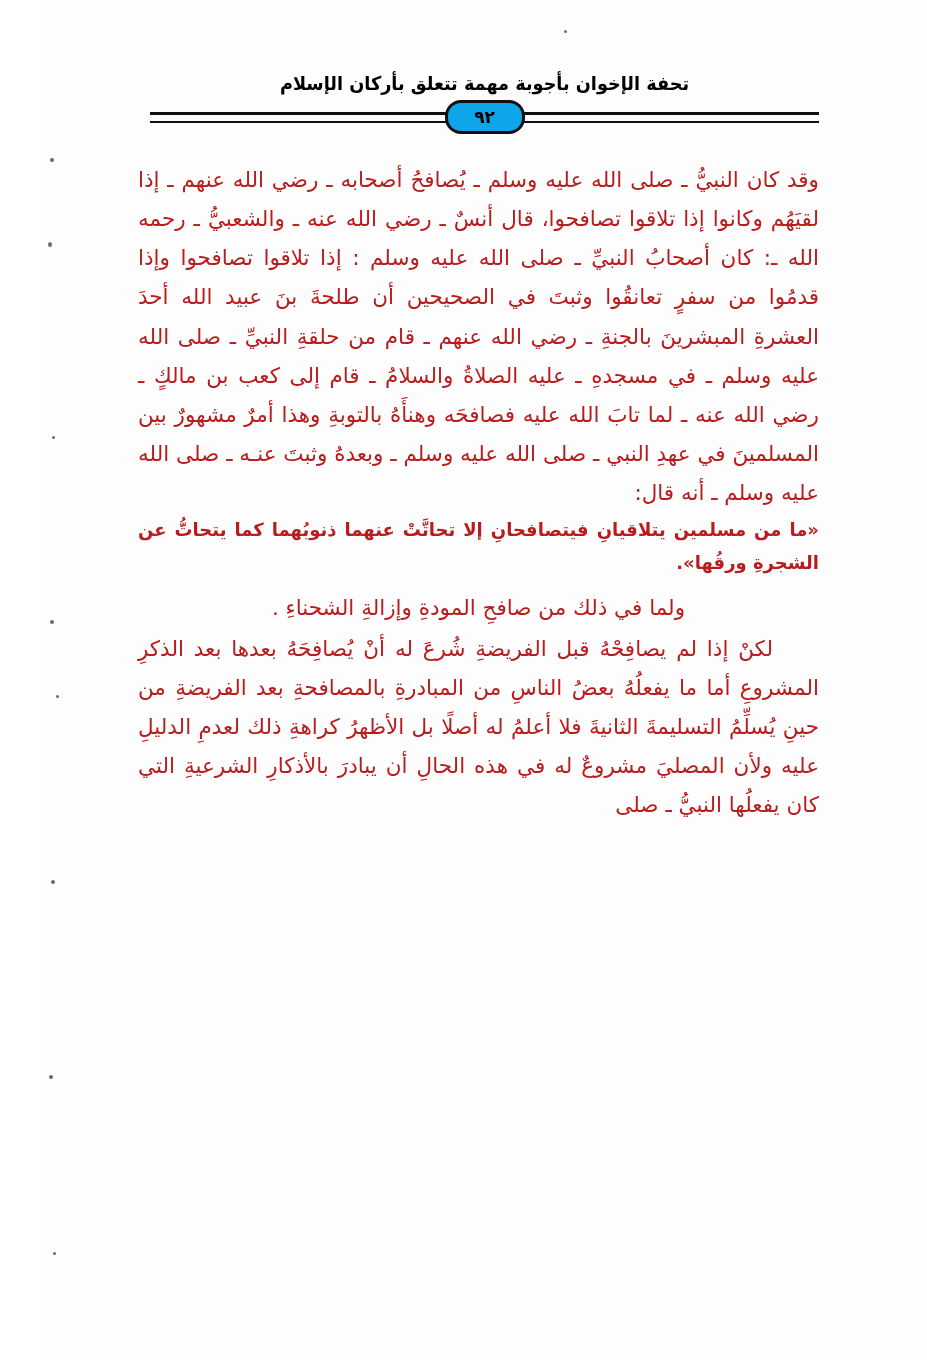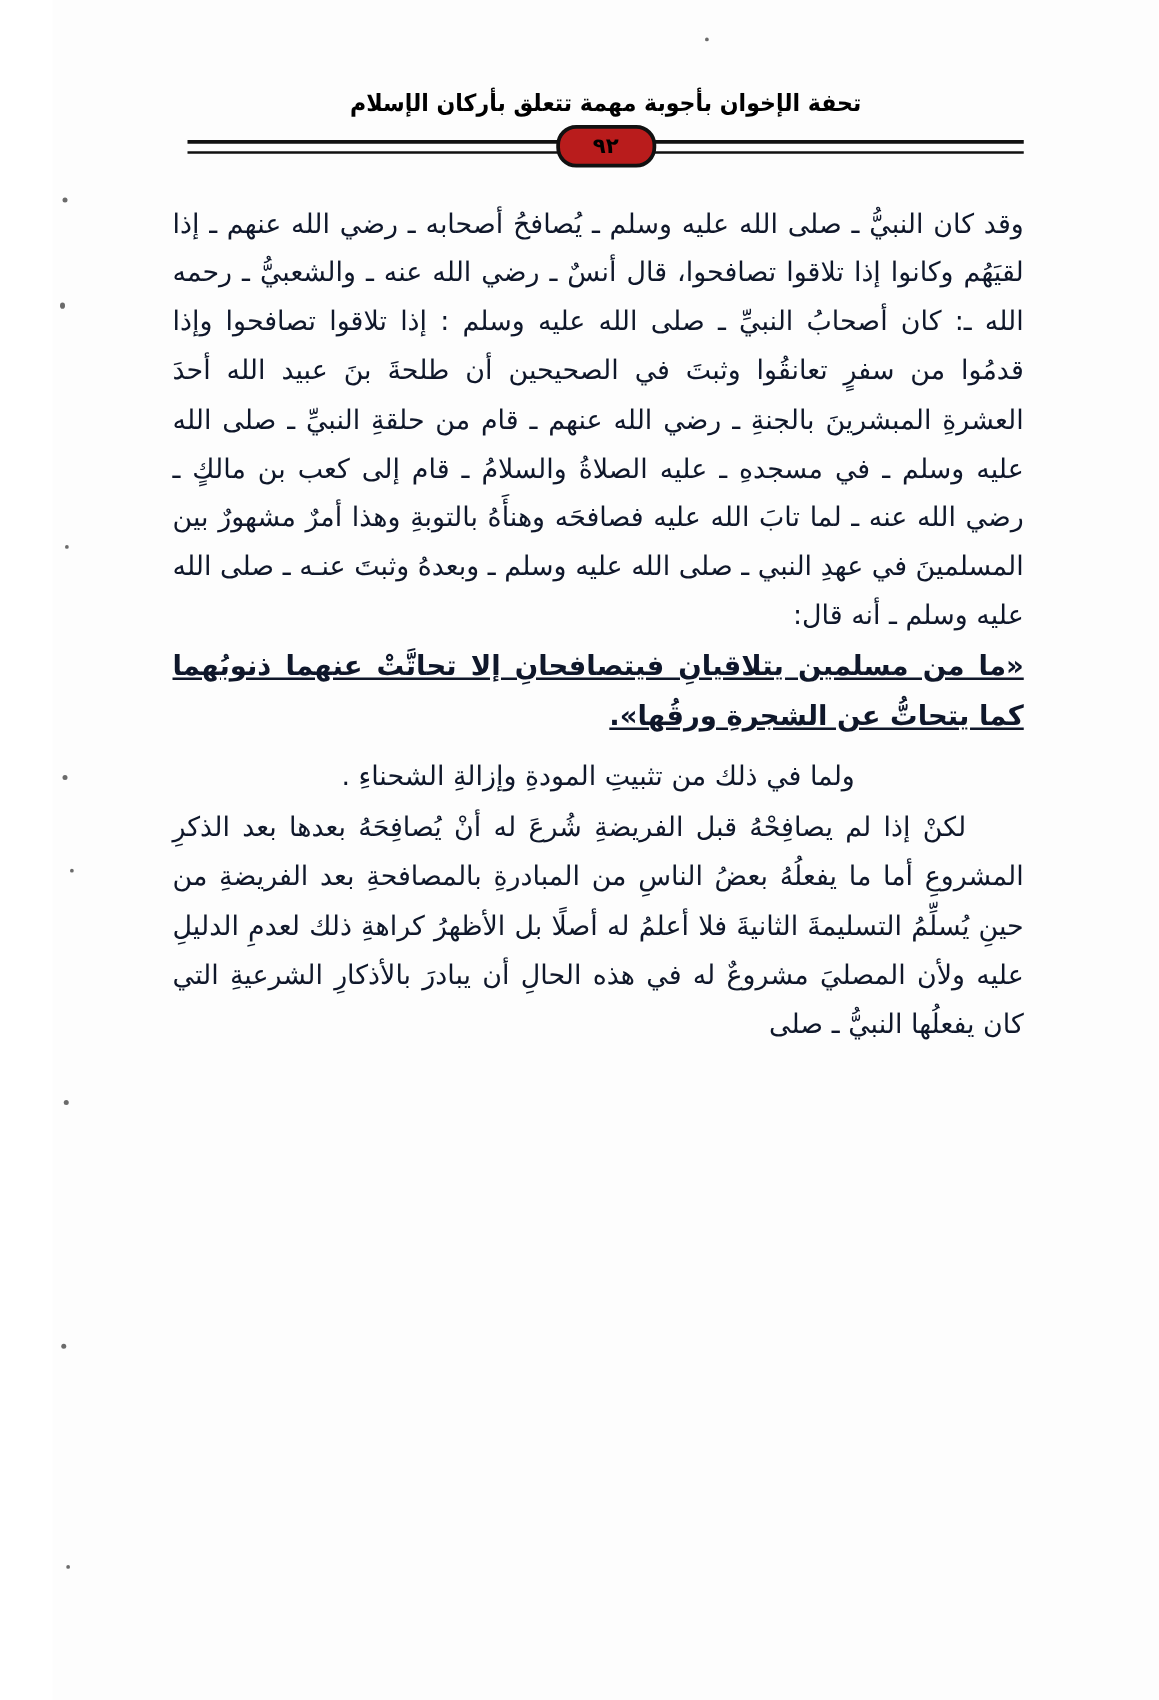--- a/index.html
+++ b/index.html
@@ -65,21 +65,21 @@
 
   .page-number {
     position: absolute;
     top: 28px;
     left: 50%;
     transform: translateX(-50%);
     width: 74px;
     height: 28px;
     border: 3px solid #111;
     border-radius: 16px;
-    background: #b91c1c;
+    background: #0ea5e9;
     display: flex;
     align-items: center;
     justify-content: center;
     font-size: 17px;
     font-weight: bold;
     color: #000;
   }
 
   .body {
     position: absolute;
@@ -88,41 +88,40 @@
     left: 96px;
     bottom: 28px;
   }
 
   p {
     margin: 0 0 2px 0;
     font-size: 21.5px;
     line-height: 1.82;
     text-align: justify;
     text-align-last: justify;
-    color: #0f172a;
+    color: #b91c1c;
   }
 
   p.indent {
     text-indent: 46px;
     text-align-last: justify;
   }
 
   p.last-right {
     text-align-last: right;
   }
 
   p.last-center {
     text-align-last: center;
   }
 
   p.hadith {
     font-weight: bold;
-    font-size: 22px;
+    font-size: 18px;
     line-height: 1.82;
-    text-decoration: underline;
   }
 
   .spacer-sm { height: 6px; }
 </style>
 </head>
 <body>
 
 <div class="page">
 
   <div class="speck" style="top:30px; right:360px; width:3px; height:3px;"></div>
@@ -143,18 +142,18 @@
 
   <div class="body">
 
     <p class="last-right">وقد كان النبيُّ ـ صلى الله عليه وسلم ـ يُصافحُ أصحابه ـ رضي الله عنهم ـ إذا لقيَهُم وكانوا إذا تلاقوا تصافحوا، قال أنسٌ ـ رضي الله عنه ـ والشعبيُّ ـ رحمه الله ـ: كان أصحابُ النبيِّ ـ صلى الله عليه وسلم : إذا تلاقوا تصافحوا وإذا قدمُوا من سفرٍ تعانقُوا وثبتَ في الصحيحين أن طلحةَ بنَ عبيد الله أحدَ العشرةِ المبشرينَ بالجنةِ ـ رضي الله عنهم ـ قام من حلقةِ النبيِّ ـ صلى الله عليه وسلم ـ في مسجدهِ ـ عليه الصلاةُ والسلامُ ـ قام إلى كعب بن مالكٍ ـ رضي الله عنه ـ لما تابَ الله عليه فصافحَه وهنأَهُ بالتوبةِ وهذا أمرٌ مشهورٌ بين المسلمينَ في عهدِ النبي ـ صلى الله عليه وسلم ـ وبعدهُ وثبتَ عنـه ـ صلى الله عليه وسلم ـ أنه قال:</p>
 
     <p class="hadith last-right">«ما من مسلمين يتلاقيانِ فيتصافحانِ إلا تحاتَّتْ عنهما ذنوبُهما كما يتحاتُّ عن الشجرةِ ورقُها».</p>
 
     <div class="spacer-sm"></div>
 
 
-    <p class="last-center">ولما في ذلك من تثبيتِ المودةِ وإزالةِ الشحناءِ .</p>
+    <p class="last-center">ولما في ذلك من صافحِ المودةِ وإزالةِ الشحناءِ .</p>
 
     <p class="indent last-right">لكنْ إذا لم يصافِحْهُ قبل الفريضةِ شُرعَ له أنْ يُصافِحَهُ بعدها بعد الذكرِ المشروعِ أما ما يفعلُهُ بعضُ الناسِ من المبادرةِ بالمصافحةِ بعد الفريضةِ من حينِ يُسلِّمُ التسليمةَ الثانيةَ فلا أعلمُ له أصلًا بل الأظهرُ كراهةِ ذلك لعدمِ الدليلِ عليه ولأن المصليَ مشروعٌ له في هذه الحالِ أن يبادرَ بالأذكارِ الشرعيةِ التي كان يفعلُها النبيُّ ـ صلى</p>
 
   </div>
 </div>
 
 </body></html>

